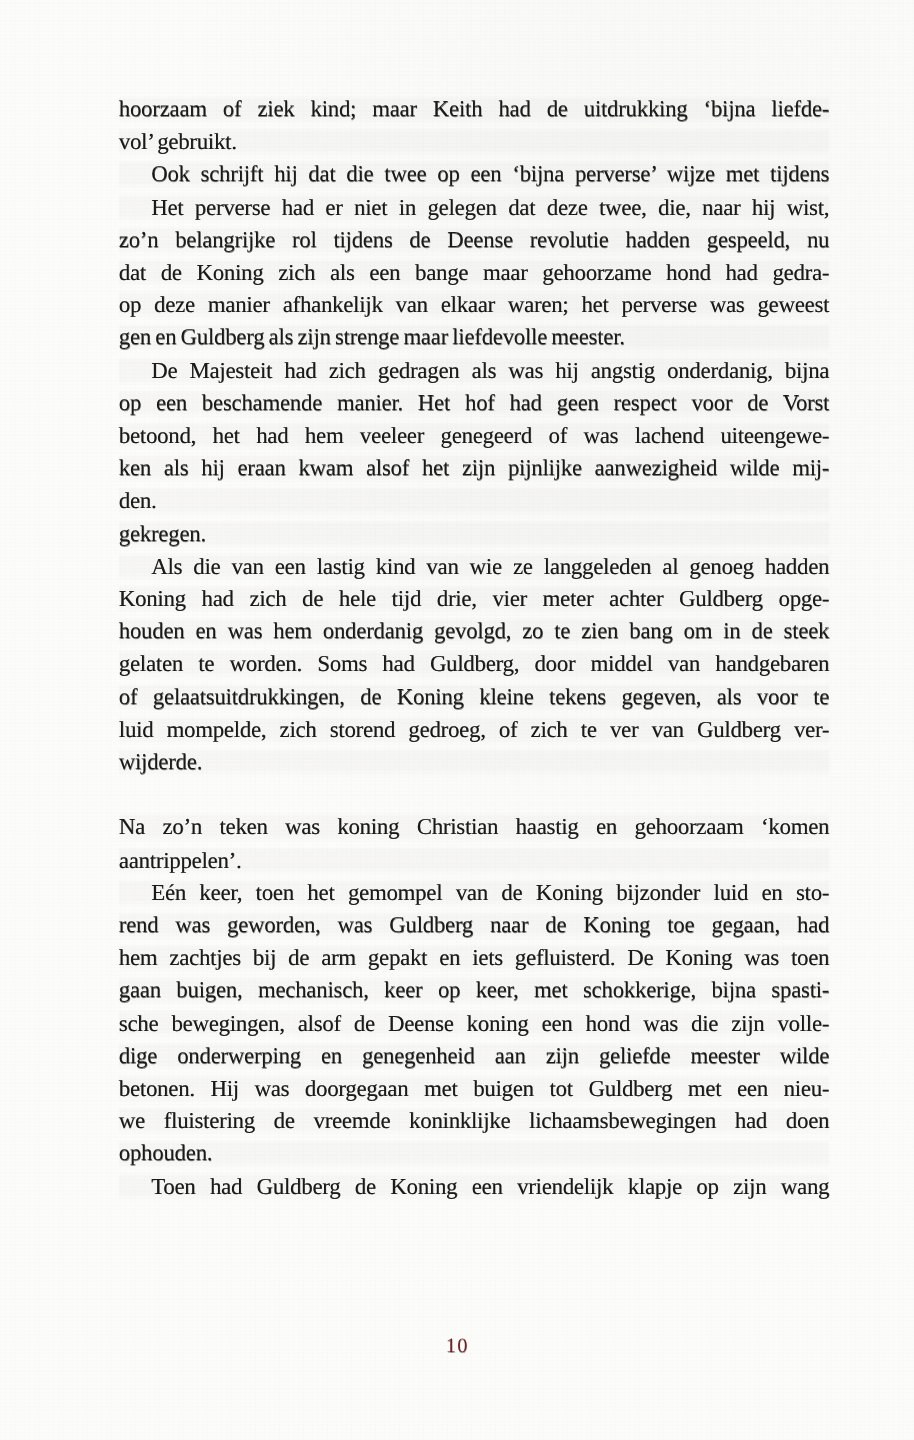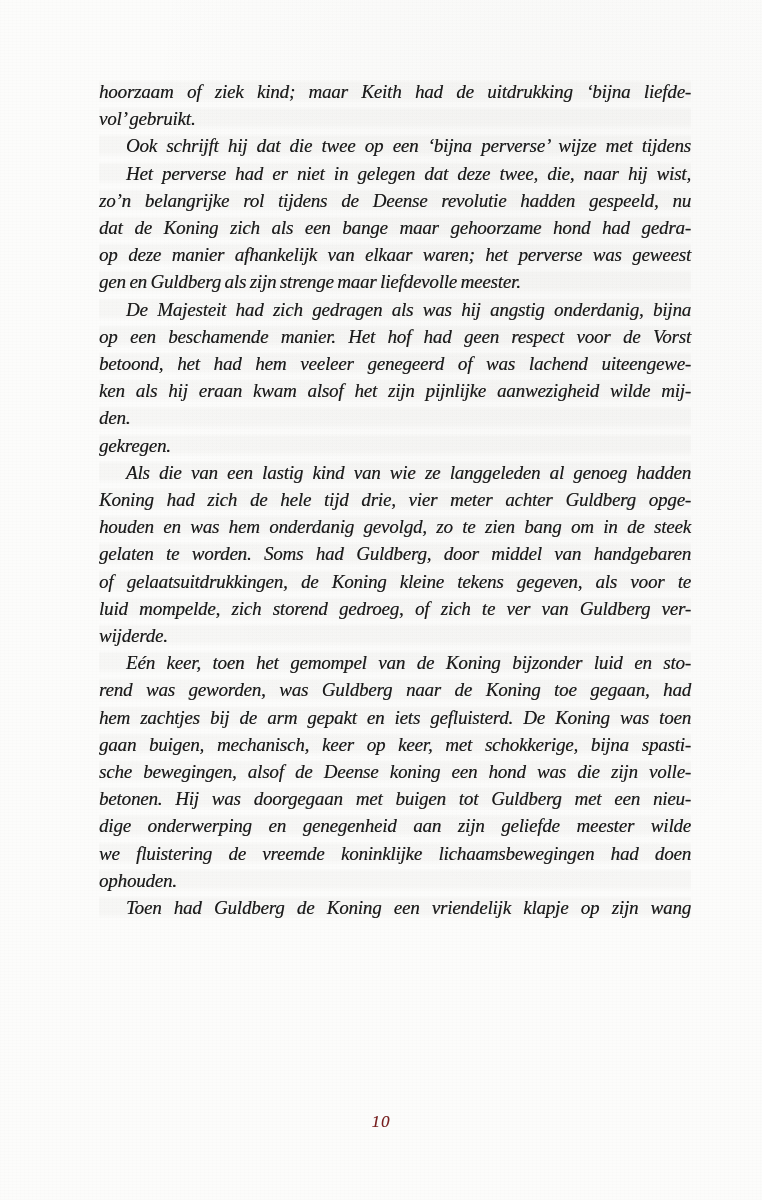--- a/index.html
+++ b/index.html
@@ -14,21 +14,20 @@
     background:
       repeating-linear-gradient(0deg, rgba(90,88,80,0.010) 0 1px, rgba(0,0,0,0) 1px 3px),
       repeating-linear-gradient(90deg, rgba(90,88,80,0.008) 0 1px, rgba(0,0,0,0) 1px 4px),
       radial-gradient(ellipse at 70% 15%, rgba(80,78,70,0.02), rgba(0,0,0,0) 55%),
       #fcfcfb;
     font-family: "Liberation Serif", "DejaVu Serif", serif;
   }
   .scan-page {
     position: absolute;
     inset: 0;
-    font-style: italic;
   }
   .text-block {
     position: absolute;
     left: 99px;
     top: 78px;
     width: 592px;
     font-size: 19px;
     line-height: 27.2px;
     letter-spacing: -0.2px;
     word-spacing: -1px;
@@ -96,28 +95,32 @@
         <div class="line ind">Als die van een lastig kind van wie ze langgeleden al genoeg hadden</div>
       </div>
       <div class="para">
         <div class="line">Koning had zich de hele tijd drie, vier meter achter Guldberg opge-</div>
         <div class="line">houden en was hem onderdanig gevolgd, zo te zien bang om in de steek</div>
         <div class="line">gelaten te worden. Soms had Guldberg, door middel van handgebaren</div>
         <div class="line">of gelaatsuitdrukkingen, de Koning kleine tekens gegeven, als voor te</div>
         <div class="line">luid mompelde, zich storend gedroeg, of zich te ver van Guldberg ver-</div>
         <div class="line endline">wijderde.</div>
       </div>
+      <div class="para gap">
+        <div class="line">Na zo’n teken was koning Christian haastig en gehoorzaam ‘komen</div>
+        <div class="line endline">aantrippelen’.</div>
+      </div>
       <div class="para">
         <div class="line ind">Eén keer, toen het gemompel van de Koning bijzonder luid en sto-</div>
         <div class="line">rend was geworden, was Guldberg naar de Koning toe gegaan, had</div>
         <div class="line">hem zachtjes bij de arm gepakt en iets gefluisterd. De Koning was toen</div>
         <div class="line">gaan buigen, mechanisch, keer op keer, met schokkerige, bijna spasti-</div>
         <div class="line">sche bewegingen, alsof de Deense koning een hond was die zijn volle-</div>
+        <div class="line">dige onderwerping en genegenheid aan zijn geliefde meester wilde</div>
         <div class="line">betonen. Hij was doorgegaan met buigen tot Guldberg met een nieu-</div>
-        <div class="line">dige onderwerping en genegenheid aan zijn geliefde meester wilde</div>
         <div class="line">we fluistering de vreemde koninklijke lichaamsbewegingen had doen</div>
         <div class="line endline">ophouden.</div>
       </div>
       <div class="para">
         <div class="line ind">Toen had Guldberg de Koning een vriendelijk klapje op zijn wang</div>
       </div>
     </div>
   <div class="page-number">10</div>
 </div>
 

